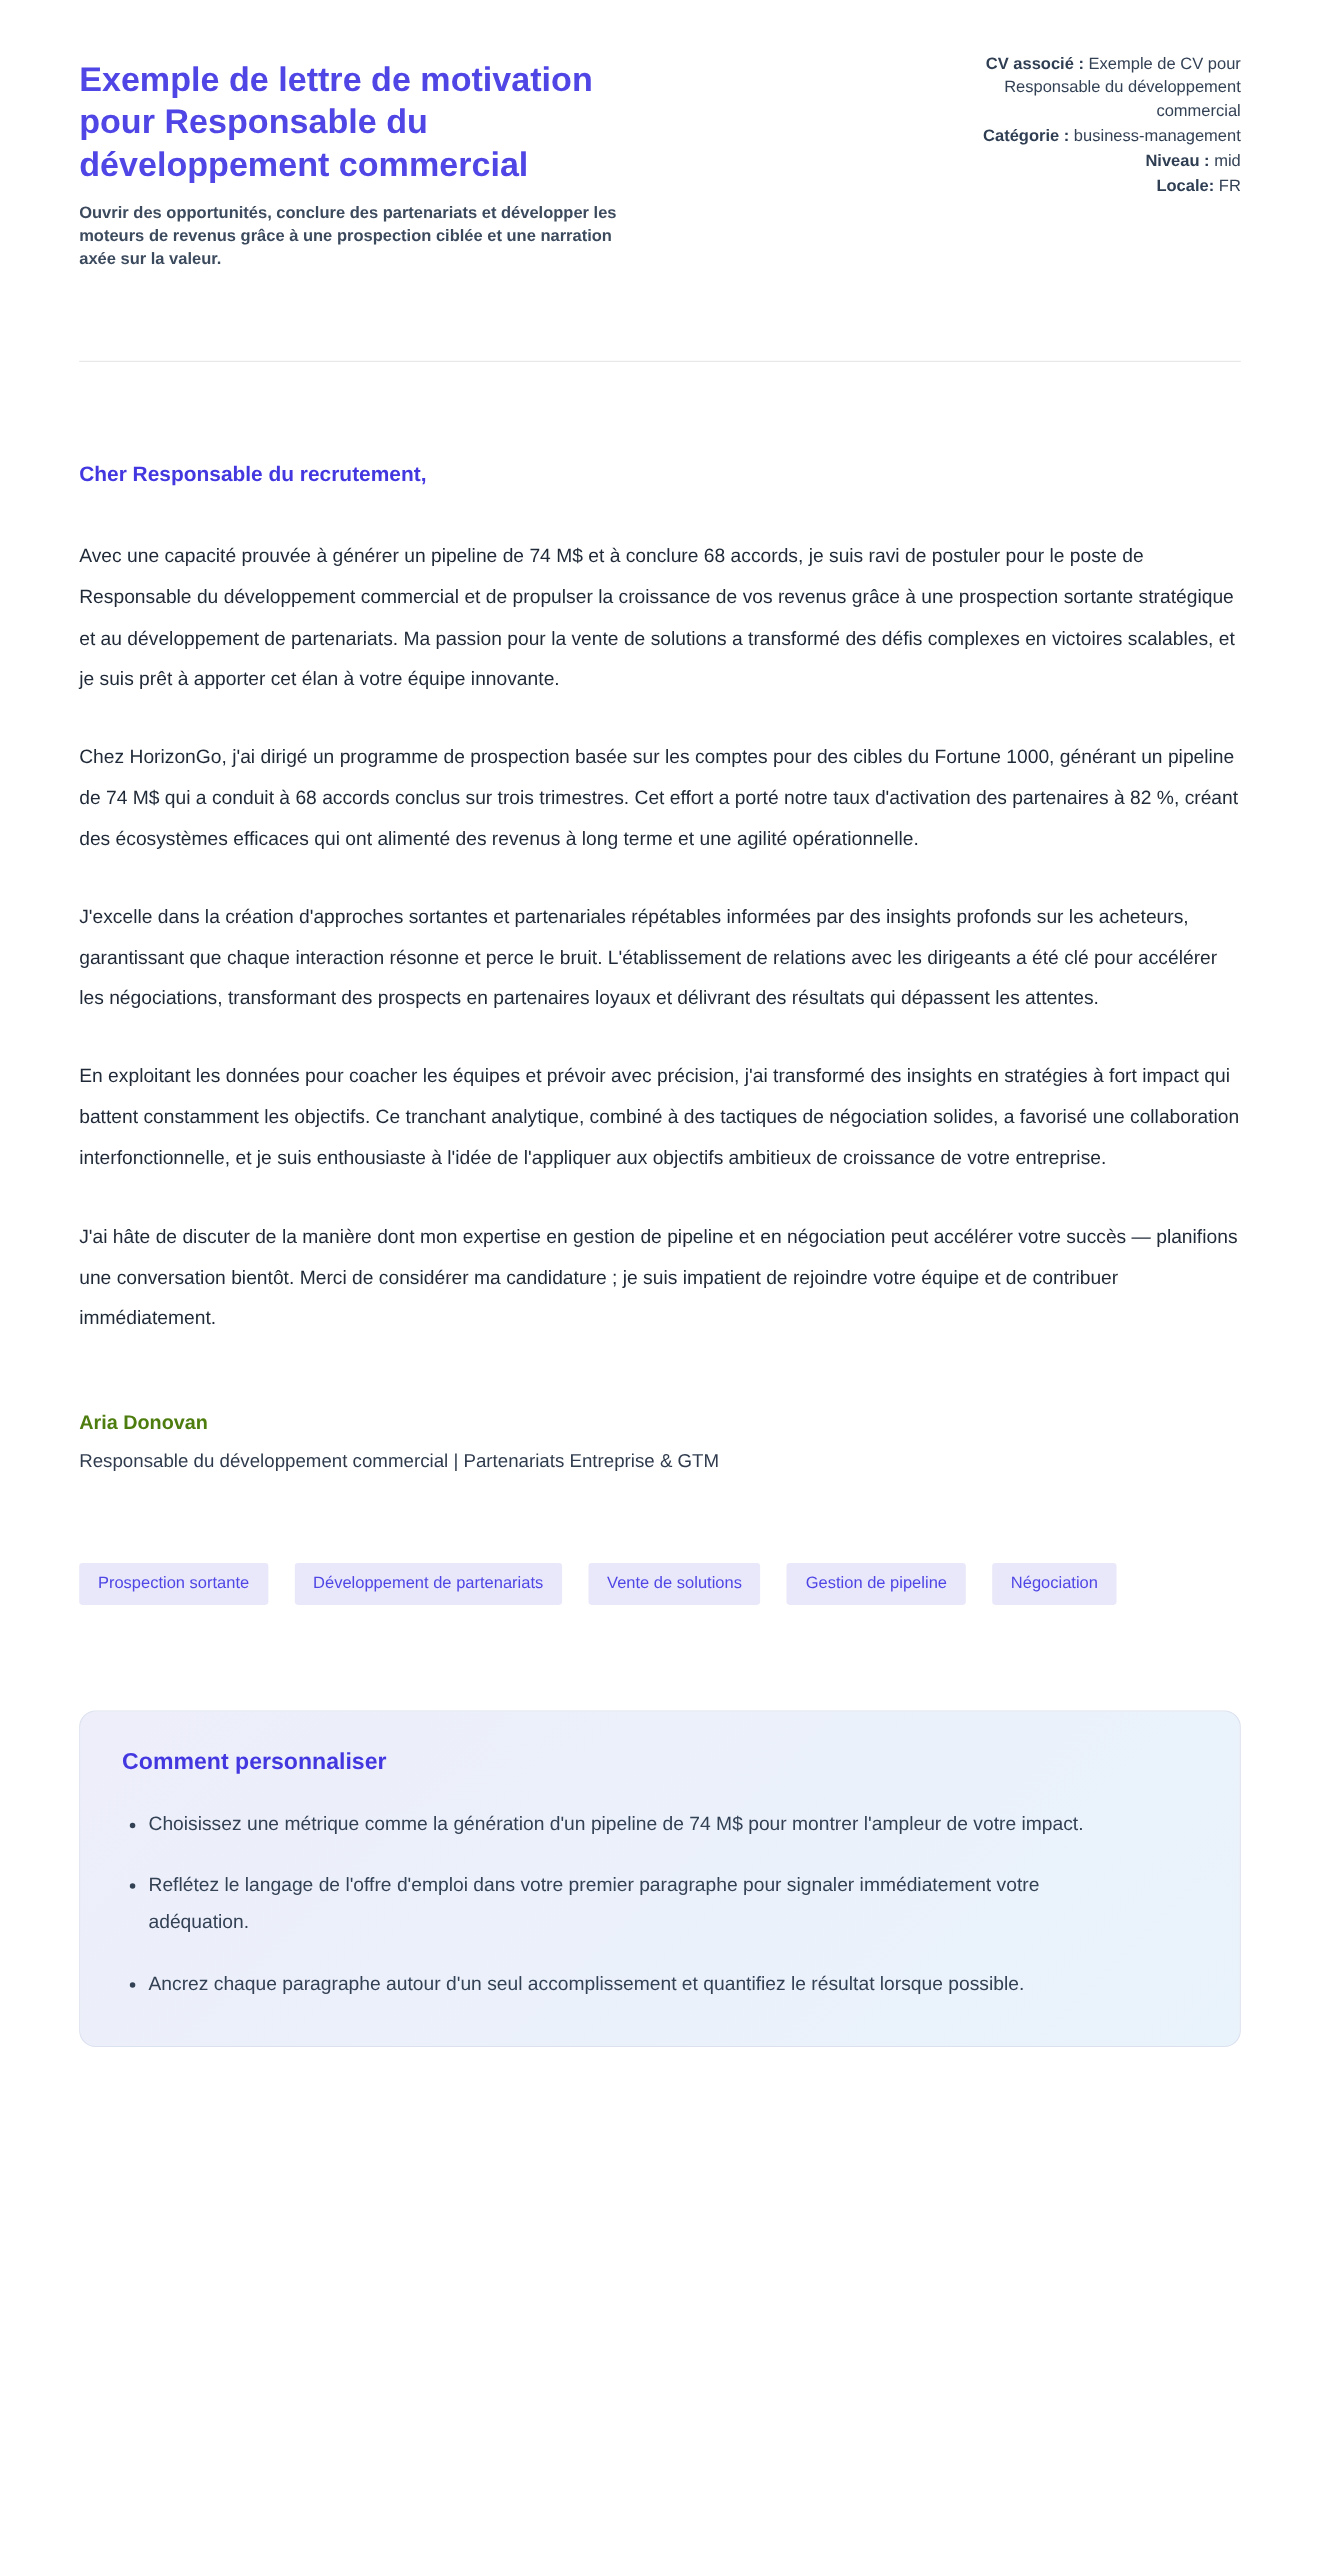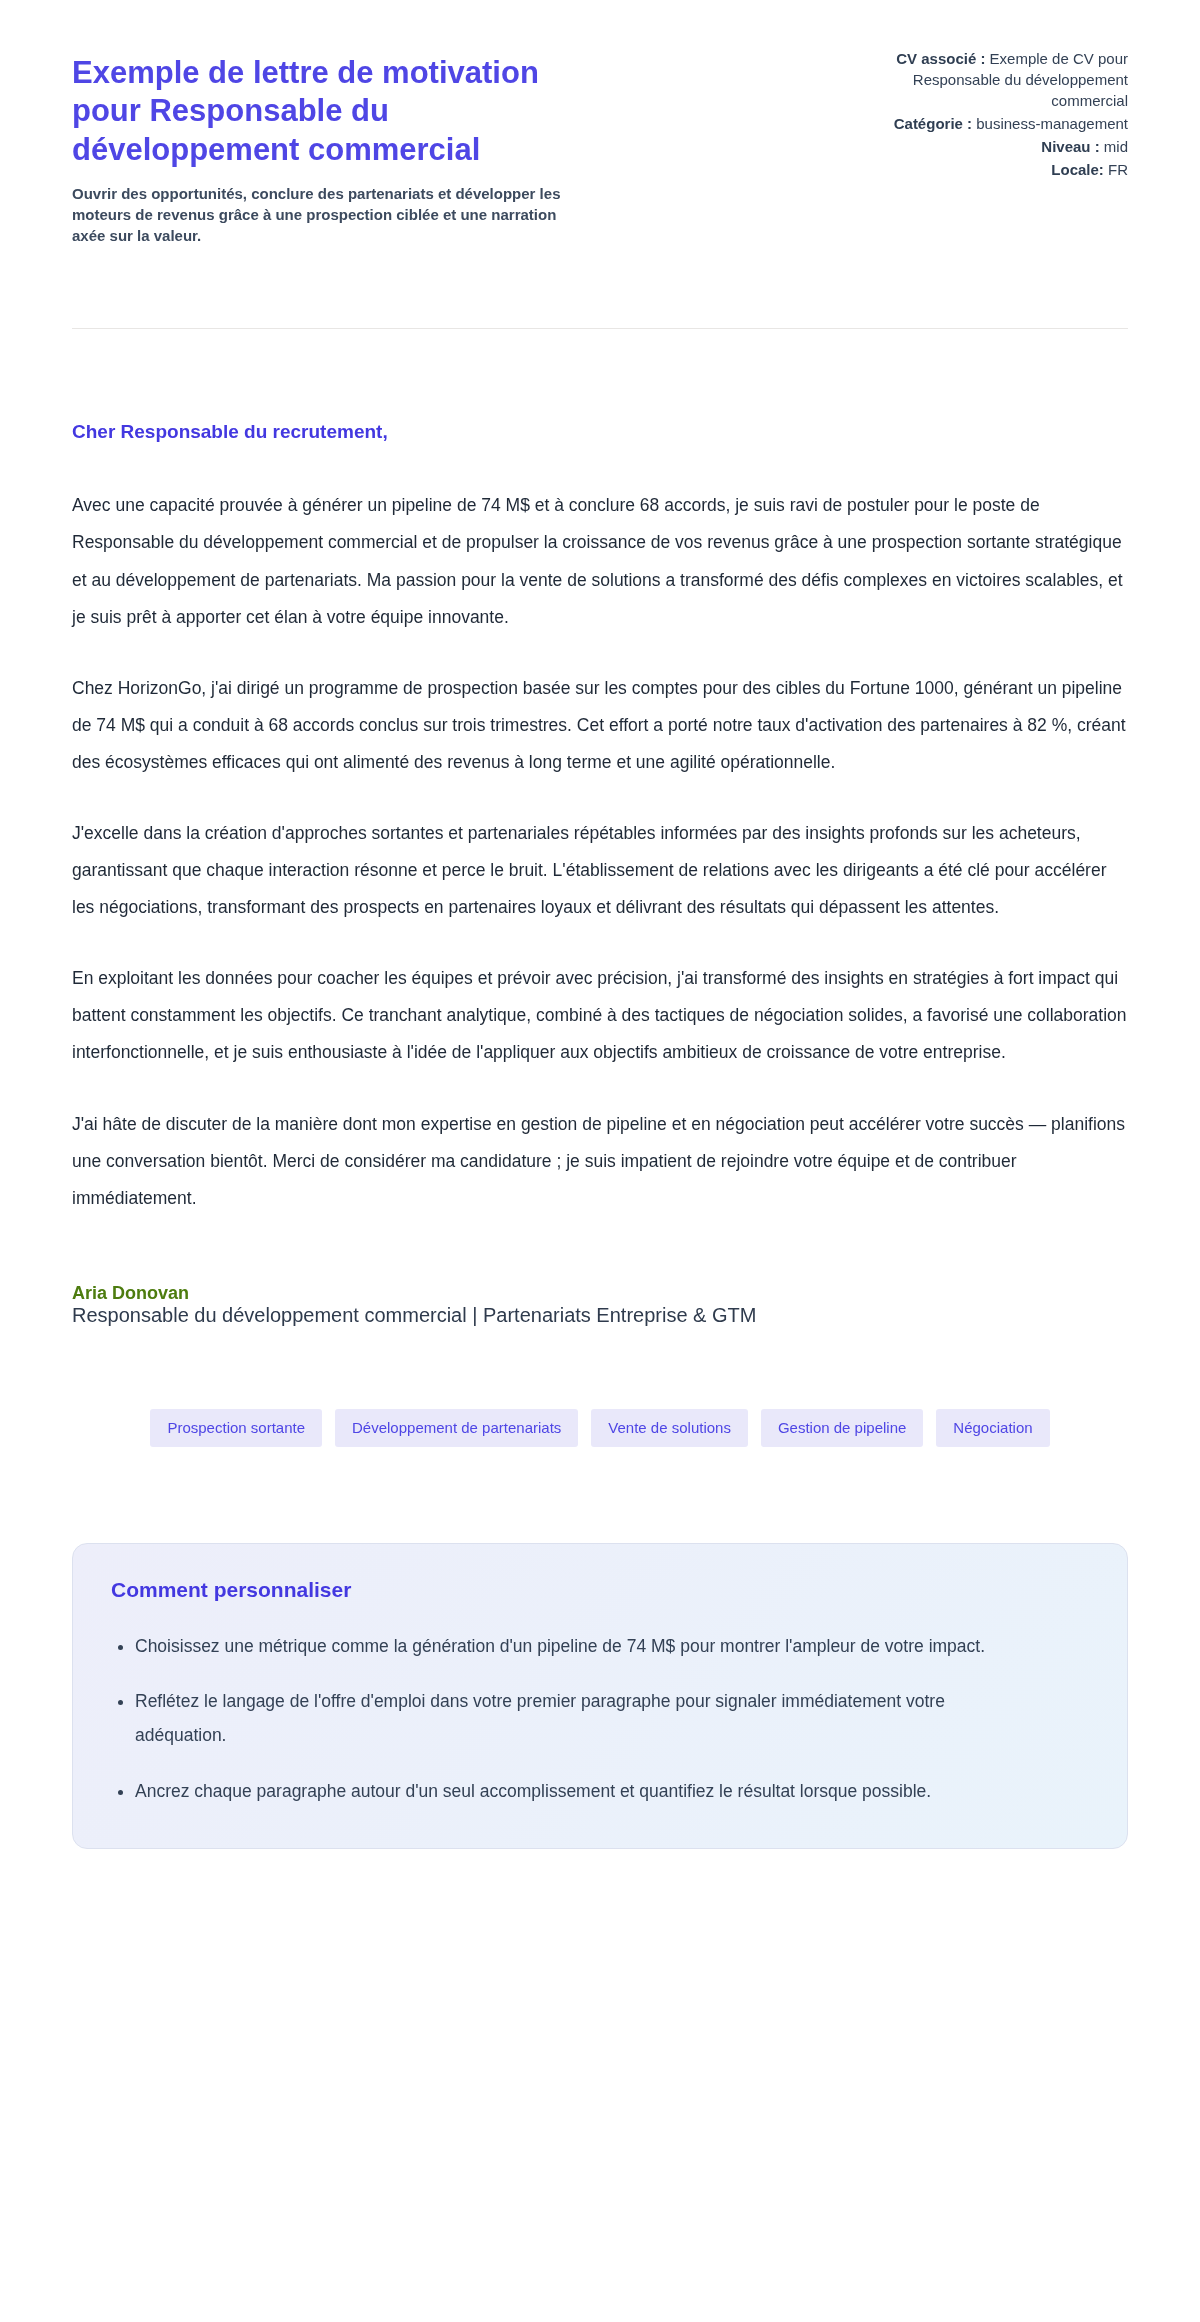--- a/index.html
+++ b/index.html
@@ -56,24 +56,24 @@
   }
   .letter p {
     font-size: 17.5px;
     line-height: 2.12;
     margin-bottom: 34px;
     color: #1f2937;
     max-width: 1060px;
   }
   .signature { margin-top: 66px; }
   .signature-name { font-size: 18px; font-weight: 700; color: #4d7c0f; }
-  .signature-title { font-size: 20px; color: #2f3b4d; margin-top: 0; }
+  .signature-title { font-size: 17px; color: #2f3b4d; margin-top: 15px; }
 
   
-  .tags { margin-top: 82px; display: flex; flex-wrap: wrap; gap: 13px; max-width: 1060px; justify-content: center; }
+  .tags { margin-top: 82px; display: flex; flex-wrap: wrap; gap: 24px; max-width: 1060px; }
   .tag {
     display: inline-block;
     background: #e9e8fa;
     color: #4f46e5;
     font-size: 15px;
     padding: 10px 17px;
     border-radius: 3px;
     line-height: 1.2;
   }
 

